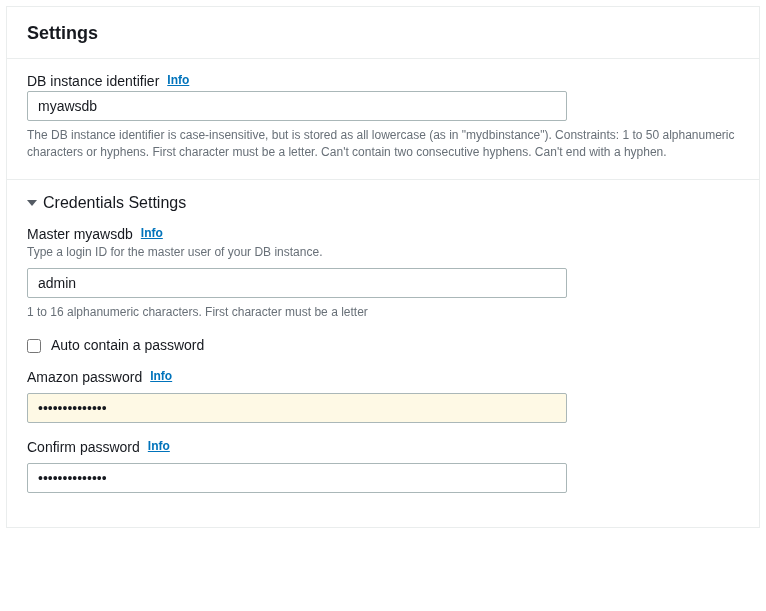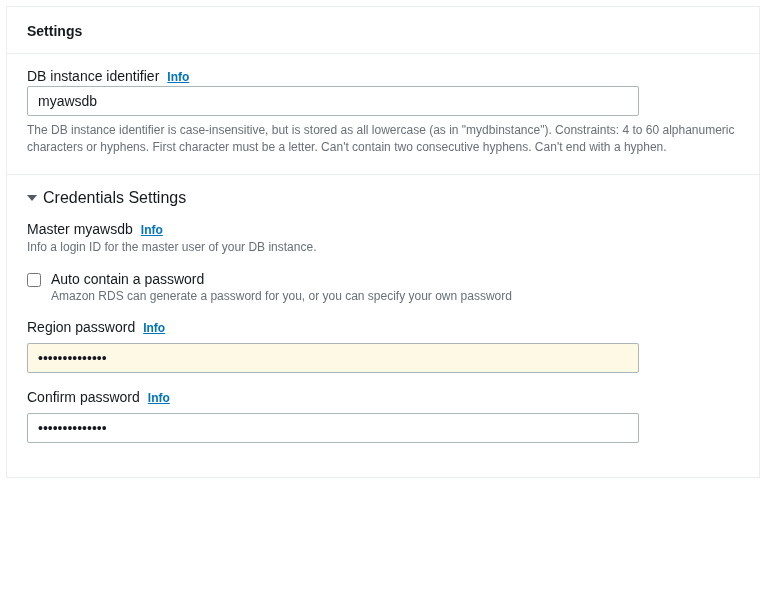--- a/index.html
+++ b/index.html
@@ -15,33 +15,33 @@
     border: 1px solid #eaeded;
     background: #ffffff;
     width: 754px;
   }
   .panel-header {
     padding: 16px 20px 14px 20px;
     border-bottom: 1px solid #eaeded;
   }
   .panel-header h2 {
     margin: 0;
-    font-size: 14px;
+    font-size: 18px;
     font-weight: 700;
     color: #16191f;
   }
   .section {
     padding: 14px 20px 18px 20px;
   }
   .section + .section {
     border-top: 1px solid #eaeded;
   }
   .field-label-row {
     display: flex;
-    align-items: flex-end;
+    align-items: flex-start;
     gap: 8px;
     margin-bottom: 2px;
   }
   .field-label {
     font-size: 14px;
     font-weight: 400;
     color: #16191f;
   }
   .info-link {
     color: #0073bb;
@@ -56,21 +56,21 @@
     line-height: 1.4;
     margin: 0 0 8px 0;
   }
   .constraint-text {
     font-size: 12px;
     color: #687078;
     line-height: 1.4;
     margin: 6px 0 0 0;
   }
   input[type="text"], input[type="password"] {
-    width: 612px;
+    width: 540px;
     max-width: 100%;
     padding: 6px 10px;
     font-size: 14px;
     border: 1px solid #aab7b8;
     border-radius: 2px;
     background: #ffffff;
     color: #16191f;
     font-family: inherit;
   }
   input.highlight {
@@ -136,50 +136,51 @@
   <div class="panel-header">
     <h2>Settings</h2>
   </div>
 
   <div class="section">
     <div class="field-label-row">
       <span class="field-label">DB instance identifier</span>
       <span class="info-link">Info</span>
     </div>
     <input type="text" value="myawsdb" style="">
-    <p class="constraint-text">The DB instance identifier is case-insensitive, but is stored as all lowercase (as in "mydbinstance"). Constraints: 4 to 60 alphanumeric characters or hyphens. First character must be a letter. Can't contain two consecutive hyphens. Can't end with a hyphen.</p>
+    <p class="constraint-text">The DB instance identifier is case-insensitive, but is stored as all lowercase (as in "mydbinstance"). Constraints: 1 to 50 alphanumeric characters or hyphens. First character must be a letter. Can't contain two consecutive hyphens. Can't end with a hyphen.</p>
   </div>
 
   <div class="section">
     <div class="collapsible-header">
       <span class="caret-icon"></span>
       <h3>Credentials Settings</h3>
     </div>
 
     <div class="field-group">
       <div class="field-label-row">
         <span class="field-label">Master myawsdb</span>
         <span class="info-link">Info</span>
       </div>
-      <p class="help-text">Info a login ID for the master user of your DB instance.</p>
+      <p class="help-text">Type a login ID for the master user of your DB instance.</p>
+      <input type="text" value="admin" style="">
+      <p class="constraint-text">1 to 16 alphanumeric characters. First character must be a letter</p>
     </div>
 
     <div class="field-group">
       <div class="checkbox-row">
         <input type="checkbox" style="">
         <div class="checkbox-content">
           <span class="checkbox-label">Auto contain a password</span>
-          <span class="checkbox-help">Amazon RDS can generate a password for you, or you can specify your own password</span>
         </div>
       </div>
     </div>
 
     <div class="field-group">
       <div class="field-label-row">
-        <span class="field-label">Region password</span>
+        <span class="field-label">Amazon password</span>
         <span class="info-link">Info</span>
       </div>
       <div style="height:6px"></div>
       <input type="password" class="highlight" value="••••••••••••••" style="">
     </div>
 
     <div class="field-group">
       <div class="field-label-row">
         <span class="field-label">Confirm password</span>
         <span class="info-link">Info</span>

